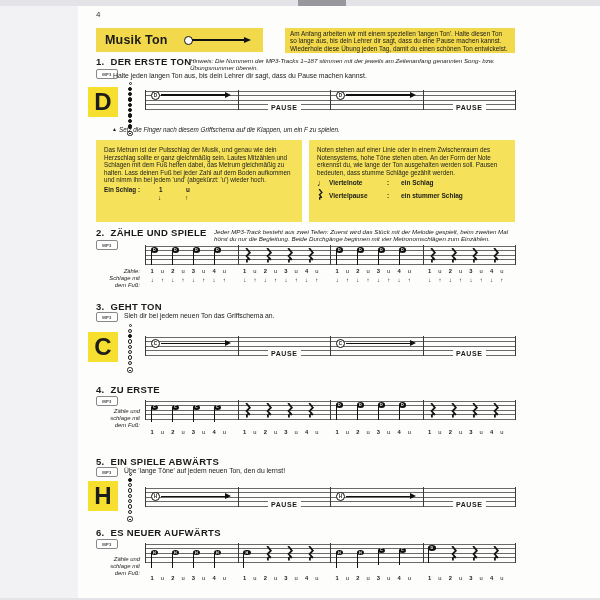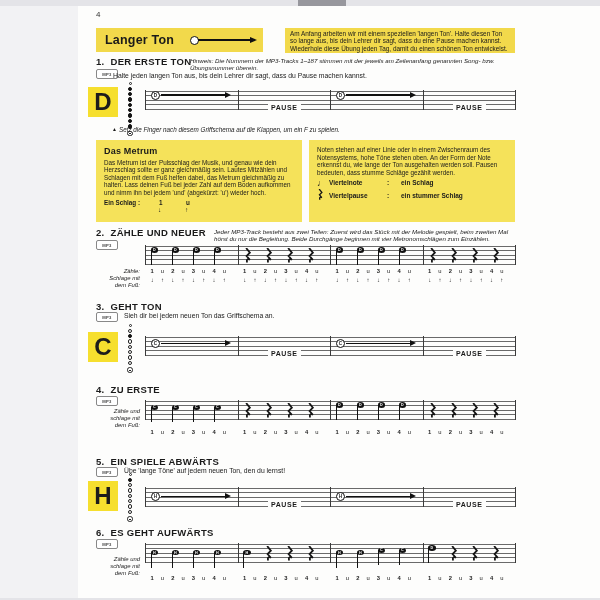--- a/index.html
+++ b/index.html
@@ -73,21 +73,21 @@
 </head>
 <body>
 
 <div class="paper-left"></div>
 <div class="paper"></div>
 <div class="notch"></div>
 
 <div class="abs pagenum" style="left:96px;top:10px">4</div>
 
 <div class="abs banner-l" style="left:96px;top:28px;width:167px;height:24px">
-  <span class="banner-title">Langer Ton</span>
+  <span class="banner-title">Musik Ton</span>
   <span class="larrow">
       <span class="circ"></span>
       <span class="shaft"></span>
       <span class="head"></span>
     </span>
 </div>
 <div class="abs banner-r" style="left:285px;top:28px;width:230px;height:25px">Am Anfang arbeiten wir mit einem speziellen 'langen Ton'. Halte diesen Ton so lange aus, bis dein Lehrer dir sagt, dass du eine Pause machen kannst. Wiederhole diese Übung jeden Tag, damit du einen schönen Ton entwickelst.</div>
 
 <div class="abs sec-head" style="left:96px;top:56px"><span class="n">1.</span><span>DER ERSTE TON</span></div>
 <div class="abs hint" style="left:190px;top:57px;width:324px">Hinweis: Die Nummern der MP3-Tracks 1–187 stimmen mit der jeweils am Zeilenanfang genannten Song- bzw. Übungsnummer überein.</div>
@@ -131,21 +131,20 @@
         <div class="tone-head" style="top: 1.8px; right: 7px;"></div>
       </div>
       <div class="measure">
         <div class="pause-text" style="top: 5.5px;"><b>PAUSE</b></div>
       </div>
     </div>
   </div>
 <div class="abs caption" style="left:112px;top:126px"><span class="tri">▲</span><span>Setz die Finger nach diesem Griffschema auf die Klappen, um ein F zu spielen.</span></div>
 
 <div class="abs ybox" style="left:96px;top:140px;width:206px;height:82px">
-  <h3>Das Metrum</h3>
   <p>Das Metrum ist der Pulsschlag der Musik, und genau wie dein Herzschlag sollte er ganz gleichmäßig sein. Lautes Mitzählen und Schlagen mit dem Fuß helfen dabei, das Metrum gleichmäßig zu halten. Lass deinen Fuß bei jeder Zahl auf dem Boden aufkommen und nimm ihn bei jedem 'und' (abgekürzt: 'u') wieder hoch.</p>
   <div class="beatline">
     <span>Ein Schlag :</span>
     <span class="b1">1</span>
     <span class="bu">u</span>
     <span class="a1">↓</span>
     <span class="au">↑</span>
   </div>
 </div>
 <div class="abs ybox" style="left:309px;top:140px;width:206px;height:82px">
@@ -159,21 +158,21 @@
   <div class="nrow">
     <span class="sym"><svg width="7" height="11" viewBox="0 0 8 16">
           <path d="M2 0 L6 5 L2.5 8.5 L6 12.5 C3.5 11 2 12.5 3.2 15.5" fill="none" stroke="#151515" stroke-width="1.9"></path>
         </svg></span>
     <span class="nm">Viertelpause</span>
     <span class="cl">:</span>
     <span>ein stummer Schlag</span>
   </div>
 </div>
 
-<div class="abs sec-head" style="left:96px;top:227px"><span class="n">2.</span><span>ZÄHLE UND NEUER</span></div>
+<div class="abs sec-head" style="left:96px;top:227px"><span class="n">2.</span><span>ZÄHLE UND SPIELE</span></div>
 <div class="abs hint" style="left:214px;top:228px;width:300px">Jeder MP3-Track besteht aus zwei Teilen: Zuerst wird das Stück mit der Melodie gespielt, beim zweiten Mal hörst du nur die Begleitung. Beide Durchgänge beginnen mit vier Metronomschlägen zum Einzählen.</div>
 <div class="abs mp3" style="left:96px;top:240px">MP3</div>
 <div class="abs staff" id="staff2" style="left:145px;top:245px;width:370px">
     <div class="slines">
       <div class="sline" style="top: 0.5px;"></div>
       <div class="sline" style="top: 5px;"></div>
       <div class="sline" style="top: 9.6px;"></div>
       <div class="sline" style="top: 14.1px;"></div>
       <div class="sline" style="top: 18.6px;"></div>
     </div>
@@ -542,21 +541,21 @@
         <div class="tone-circle" style="top: 5.1px;">H</div>
         <div class="tone-shaft" style="top: 8.8px; right: 13px;"></div>
         <div class="tone-head" style="top: 6.4px; right: 7px;"></div>
       </div>
       <div class="measure">
         <div class="pause-text" style="top: 5.5px;"><b>PAUSE</b></div>
       </div>
     </div>
   </div>
 
-<div class="abs sec-head" style="left:96px;top:527px"><span class="n">6.</span><span>ES GEHT AUFWÄRTS</span></div>
+<div class="abs sec-head" style="left:96px;top:527px"><span class="n">6.</span><span>ES NEUER AUFWÄRTS</span></div>
 <div class="abs mp3" style="left:96px;top:539px">MP3</div>
 <div class="abs staff" id="staff6" style="left:145px;top:543px;width:370px">
     <div class="slines">
       <div class="sline" style="top: 0.5px;"></div>
       <div class="sline" style="top: 5px;"></div>
       <div class="sline" style="top: 9.6px;"></div>
       <div class="sline" style="top: 14.1px;"></div>
       <div class="sline" style="top: 18.6px;"></div>
     </div>
     <div class="measures">

